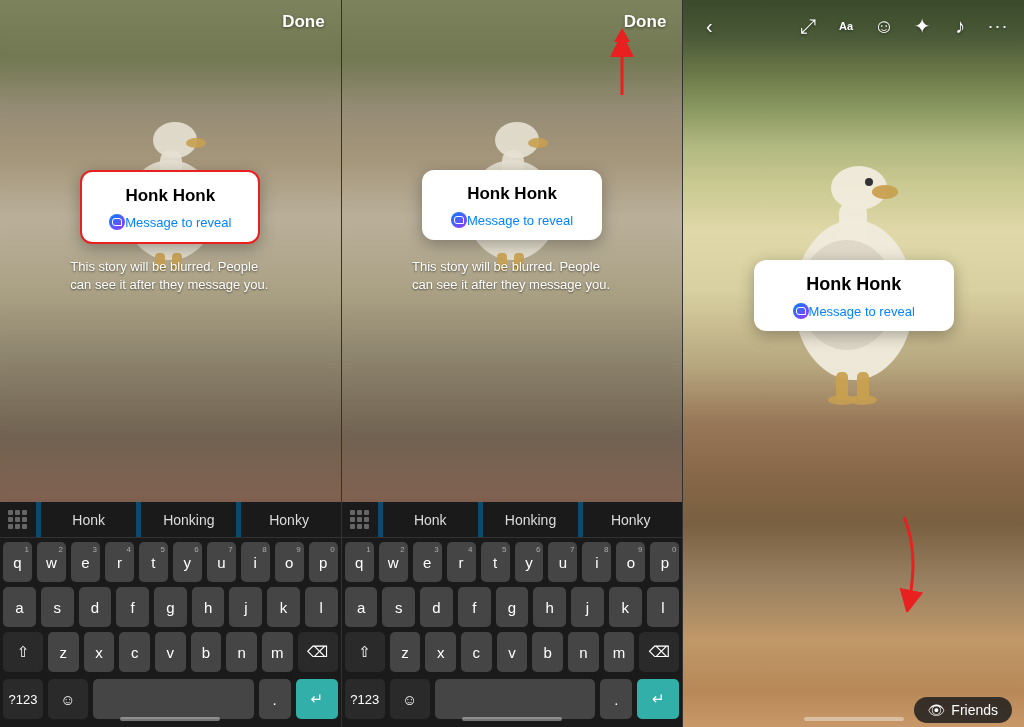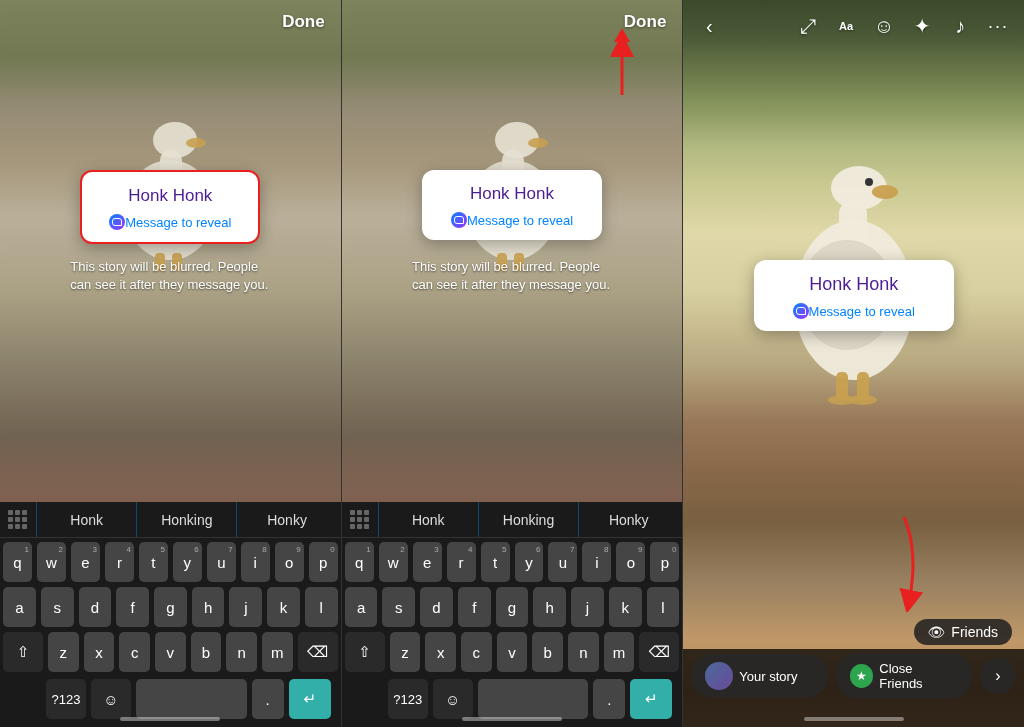--- a/index.html
+++ b/index.html
@@ -103,22 +103,22 @@
       background: #fff;
       border-radius: 12px;
       padding: 14px 20px 12px;
       min-width: 180px;
       text-align: center;
       z-index: 5;
       box-shadow: 0 4px 16px rgba(0,0,0,0.3);
     }
     .story-card-title {
       font-size: 17px;
-      font-weight: 400;
-      color: #4c1d95;
+      font-weight: 700;
+      color: #000000;
       margin-bottom: 8px;
     }
     .message-reveal {
       display: flex;
       align-items: center;
       justify-content: center;
       color: #0084ff;
       font-size: 13px;
       font-weight: 500;
     }
@@ -180,21 +180,21 @@
       padding: 4px;
       margin-right: 4px;
     }
     .grid-row { display: flex; gap: 2px; }
     .grid-dot { width: 5px; height: 5px; background: #666; border-radius: 1px; }
     .suggestion {
       flex: 1;
       text-align: center;
       color: #ddd;
       font-size: 14px;
-      border-left: 1px solid #0c4a6e;
+      border-left: 5px solid #0c4a6e;
       height: 100%;
       display: flex;
       align-items: center;
       justify-content: center;
     }
     .suggestion:first-of-type { border-left: none; }
 
     .key-rows {
       padding: 4px 3px 2px;
     }
@@ -238,23 +238,22 @@
       background: #32afa8;
       min-width: 42px;
       flex: 0 0 42px;
     }
     .key-delete {
       background: #2a2a2a;
     }
     .bottom-row {
       display: flex;
       gap: 5px;
-      padding: 0 10px 8px;
-      align-items: center;
-      margin-left: 36px;
+      padding: 0 3px 8px;
+      align-items: center;
     }
     .key-123 { flex: 0 0 40px; background: #2a2a2a; font-size: 13px; }
     .key-emoji { flex: 0 0 40px; background: #2a2a2a; }
 
     
     .home-indicator {
       position: absolute;
       bottom: 6px;
       left: 50%;
       transform: translateX(-50%);
@@ -659,27 +658,16 @@
     <path d="M25,5 Q40,40 30,90" stroke="#e82020" stroke-width="3" fill="none" marker-end="url(#ah3)"></path>
   </svg>
 
   <div class="bottom-actions">
     <div class="preview-bar">
       <div class="preview-btn">
         <span class="preview-eye">👁</span>
         <span>Friends</span>
       </div>
     </div>
-    <div class="story-options">
-      <div class="story-btn">
-        <div class="story-avatar"></div>
-        <span class="story-label">Your story</span>
-      </div>
-      <div class="friends-btn">
-        <div class="friends-icon">★</div>
-        <span class="story-label">Close Friends</span>
-      </div>
-      <div class="next-btn">›</div>
-    </div>
   </div>
 
   <div class="home-indicator"></div>
 </div>
 
 </body></html>

